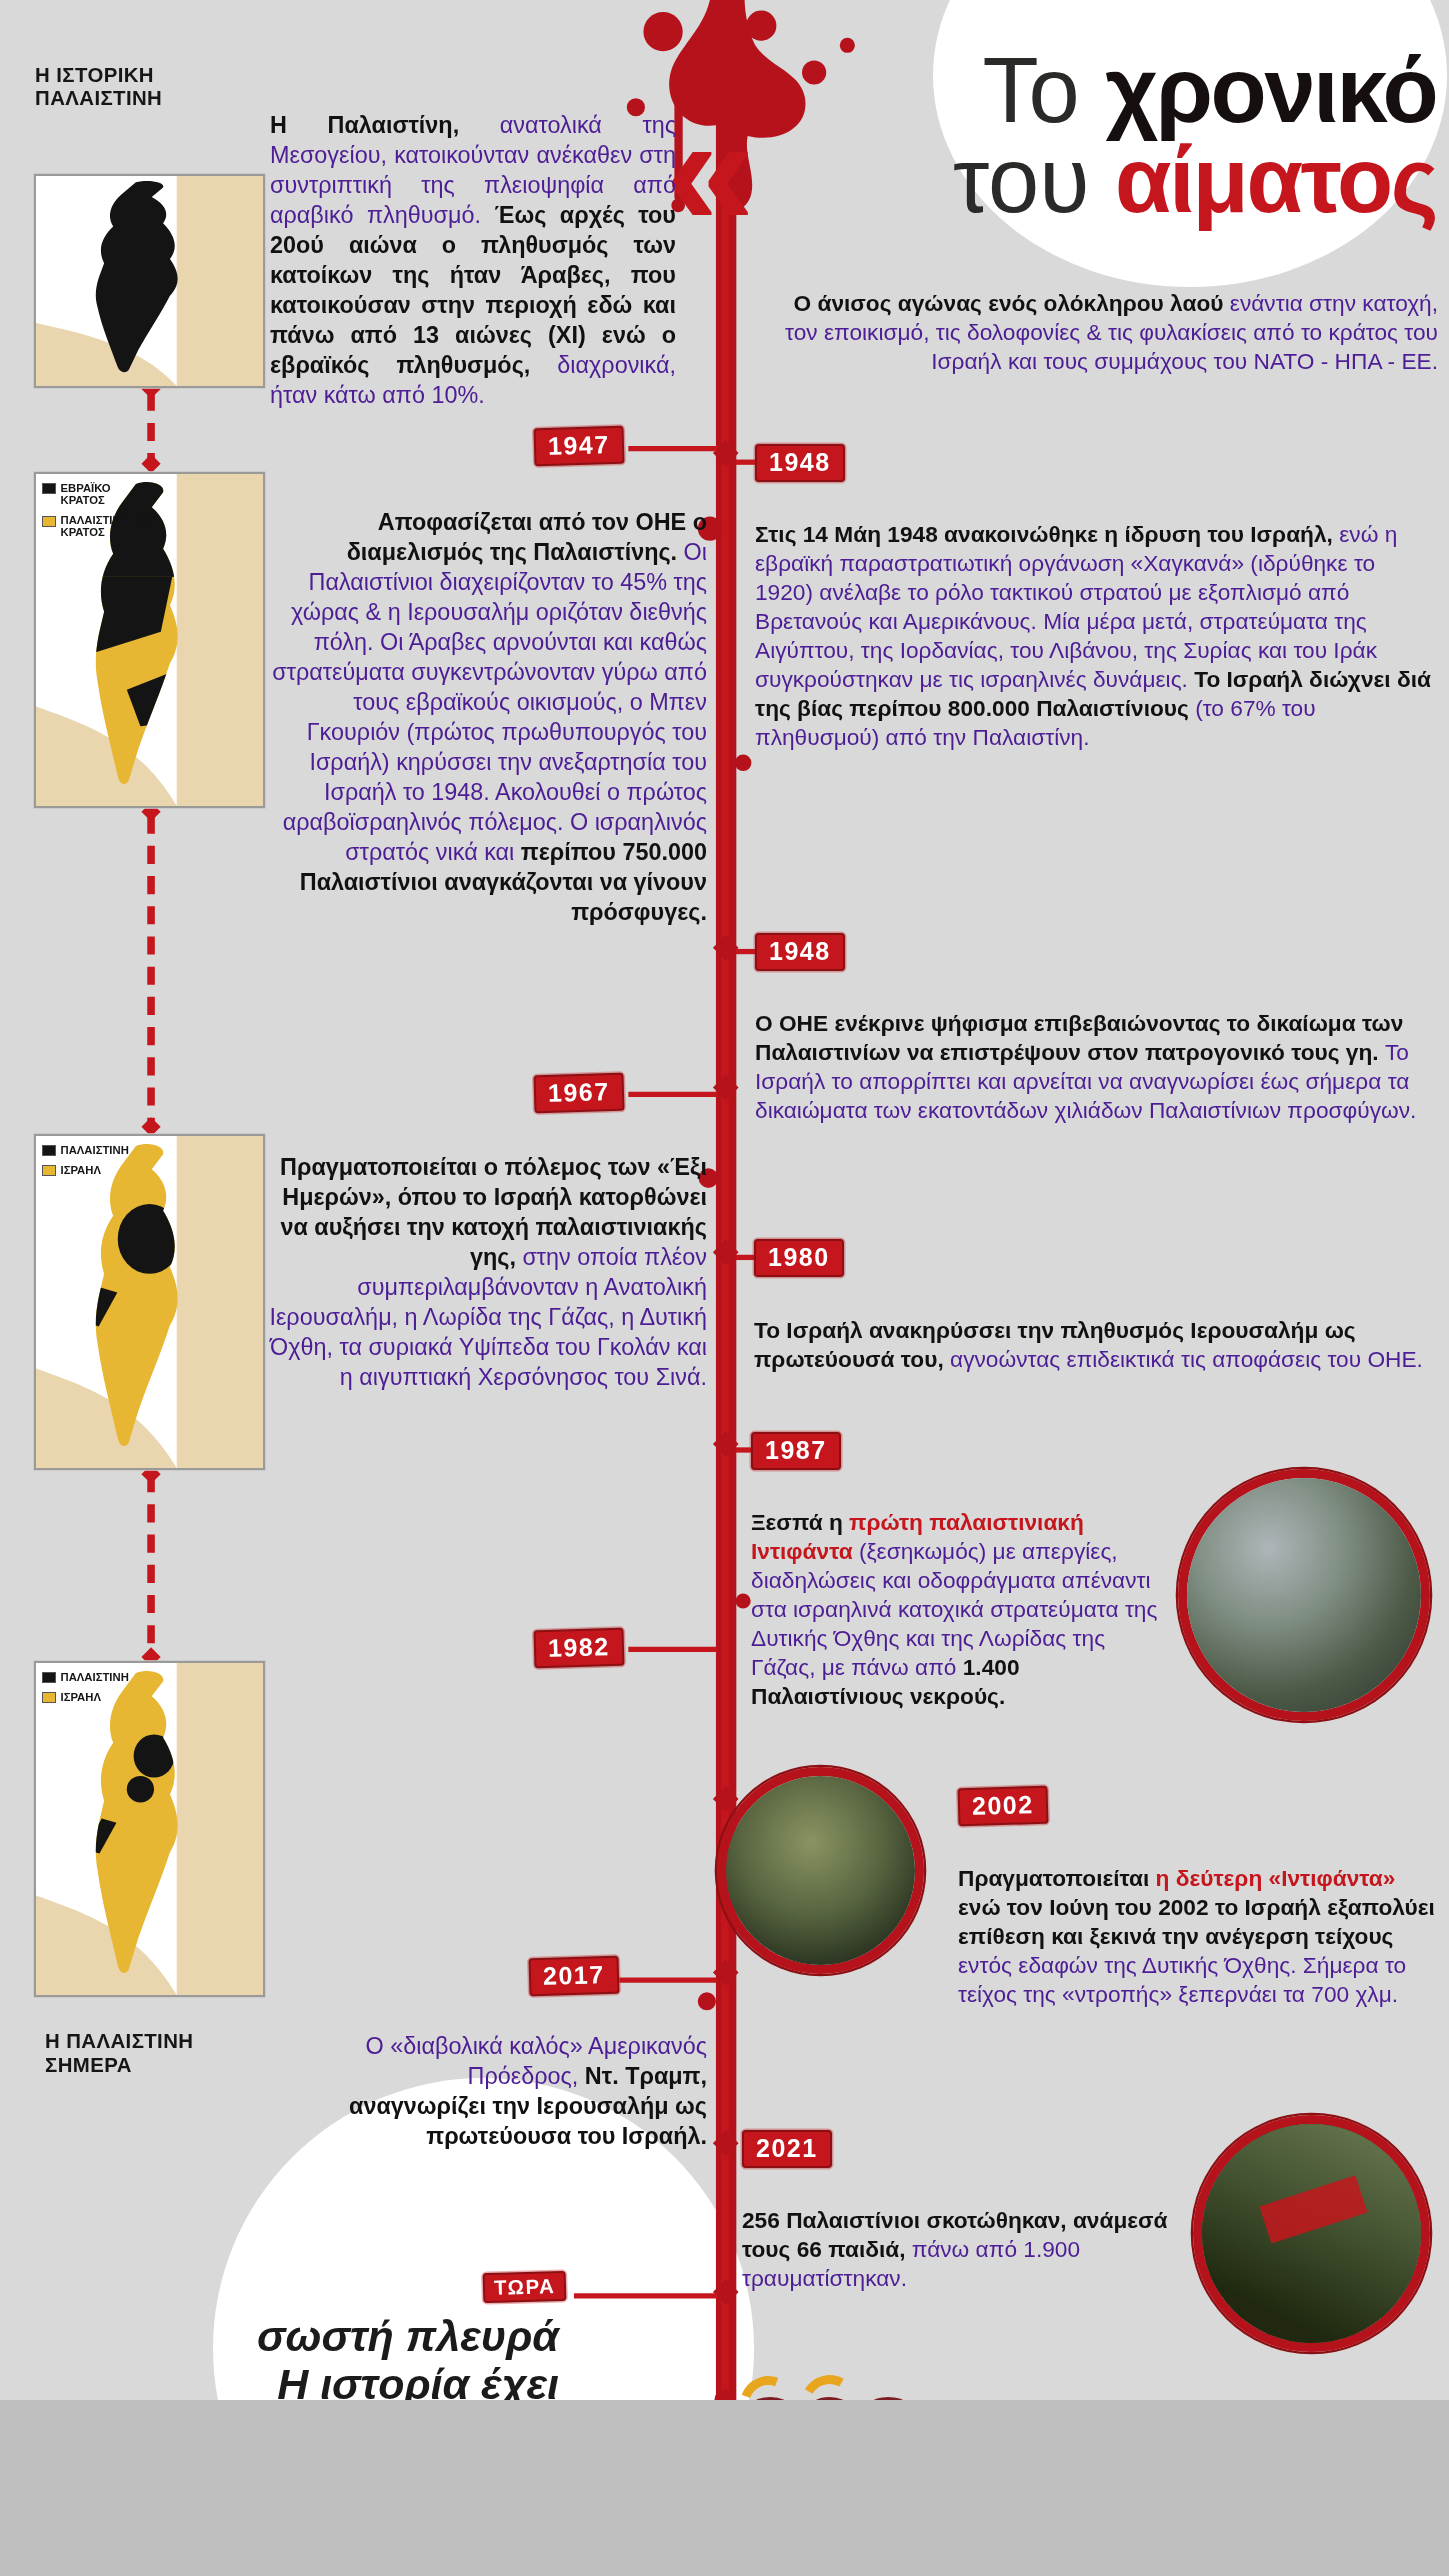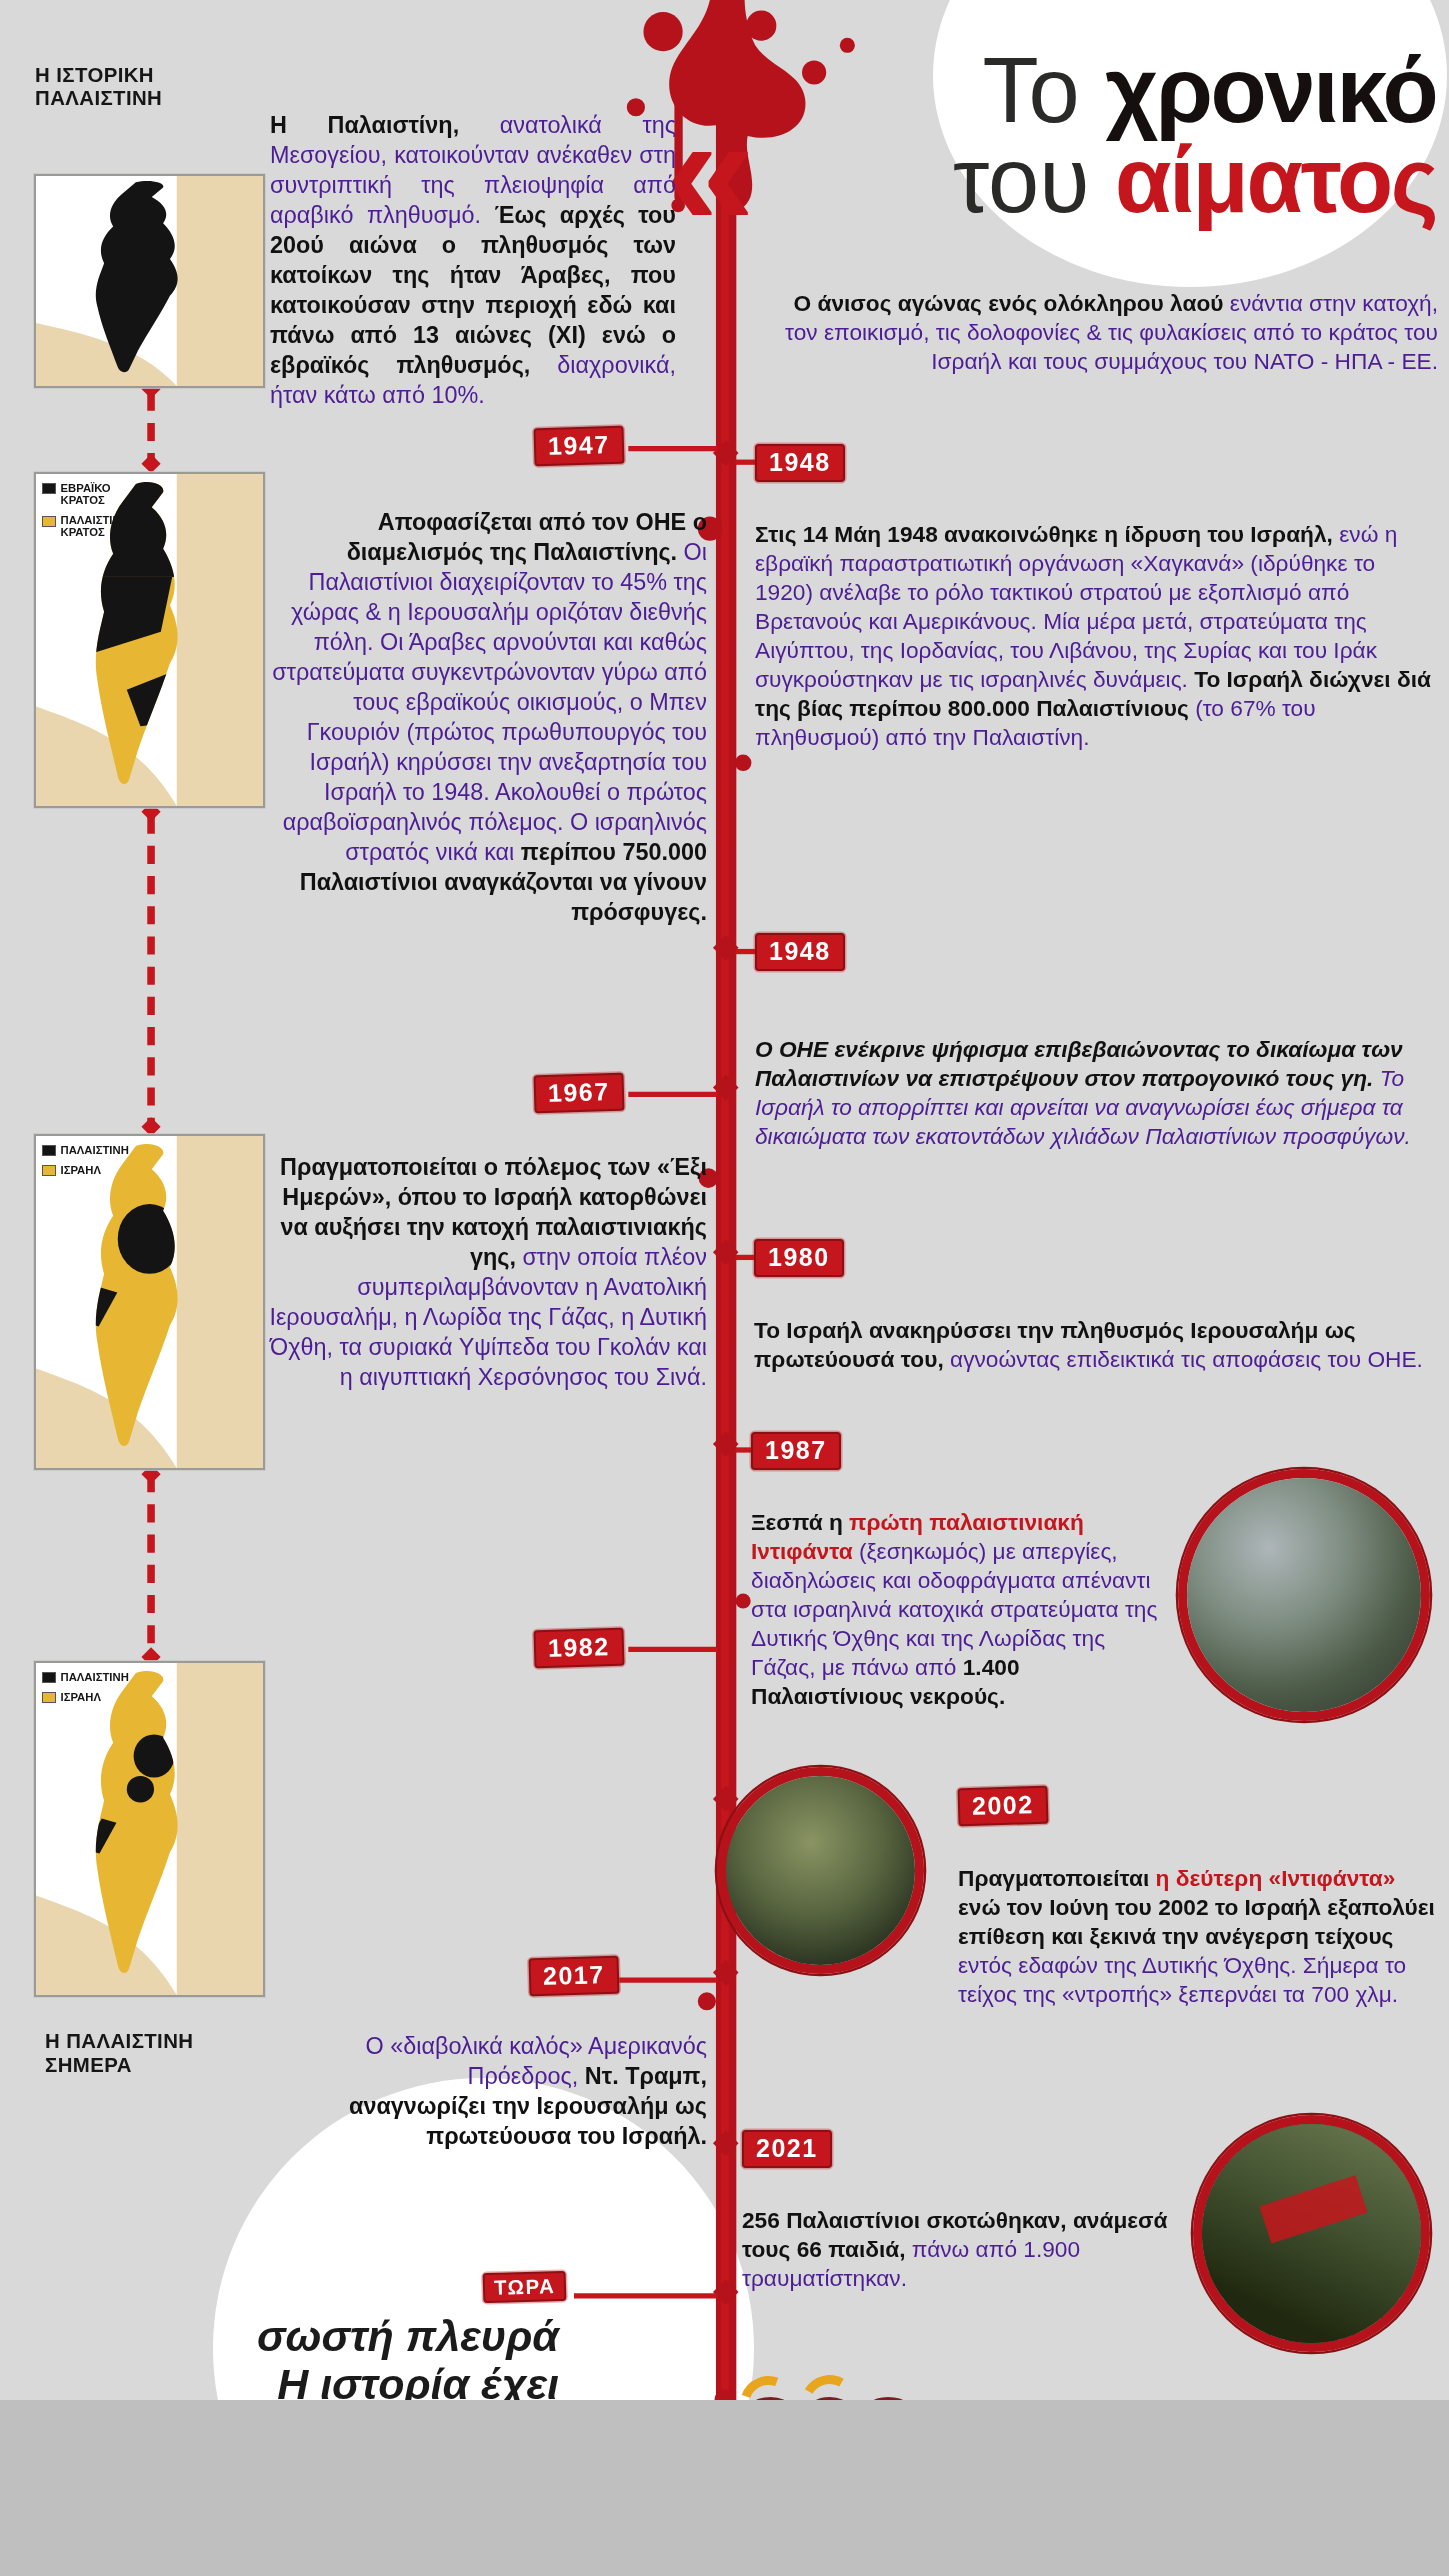--- a/index.html
+++ b/index.html
@@ -240,21 +240,21 @@
 
   <div class="abs z2 badge tilt" style="left:534px;top:1629px;">1982</div>
 
   <div class="abs z2 badge tilt" style="left:529px;top:1957px;">2017</div>
   <p class="abs z2 para align-right" style="left:325px;top:2009px;width:382px;"><span class="seg-n">Ο «διαβολικά καλός» Αμερικανός Πρόεδρος, </span><span class="seg-b">Ντ. Τραμπ, αναγνωρίζει την Ιερουσαλήμ ως πρωτεύουσα του Ισραήλ.</span></p>
 
   <div class="abs z2 badge" style="left:755px;top:444px;">1948</div>
   <p class="abs z2 para align-left" style="left:755px;top:497px;width:683px;font-size:22.7px;"><span class="seg-b">Στις 14 Μάη 1948 ανακοινώθηκε η ίδρυση του Ισραήλ, </span><span class="seg-n">ενώ η εβραϊκή παραστρατιωτική οργάνωση «Χαγκανά» (ιδρύθηκε το 1920) ανέλαβε το ρόλο τακτικού στρατού με εξοπλισμό από Βρετανούς και Αμερικάνους. Μία μέρα μετά, στρατεύματα της Αιγύπτου, της Ιορδανίας, του Λιβάνου, της Συρίας και του Ιράκ συγκρούστηκαν με τις ισραηλινές δυνάμεις. </span><span class="seg-b">Το Ισραήλ διώχνει διά της βίας περίπου 800.000 Παλαιστίνιους </span><span class="seg-n">(το 67% του πληθυσμού) από την Παλαιστίνη.</span></p>
 
   <div class="abs z2 badge" style="left:755px;top:933px;">1948</div>
-  <p class="abs z2 para align-left" style="left:755px;top:1012px;width:683px;font-size:22.7px;font-style:italic;"><span class="seg-b">Ο ΟΗΕ ενέκρινε ψήφισμα επιβεβαιώνοντας το δικαίωμα των Παλαιστινίων να επιστρέψουν στον πατρογονικό τους γη. </span><span class="seg-n">Το Ισραήλ το απορρίπτει και αρνείται να αναγνωρίσει έως σήμερα τα δικαιώματα των εκατοντάδων χιλιάδων Παλαιστίνιων προσφύγων.</span></p>
+  <p class="abs z2 para align-left" style="left:755px;top:986px;width:683px;font-size:22.7px;"><span class="seg-b">Ο ΟΗΕ ενέκρινε ψήφισμα επιβεβαιώνοντας το δικαίωμα των Παλαιστινίων να επιστρέψουν στον πατρογονικό τους γη. </span><span class="seg-n">Το Ισραήλ το απορρίπτει και αρνείται να αναγνωρίσει έως σήμερα τα δικαιώματα των εκατοντάδων χιλιάδων Παλαιστίνιων προσφύγων.</span></p>
 
   <div class="abs z2 badge" style="left:754px;top:1239px;">1980</div>
   <p class="abs z2 para align-left" style="left:754px;top:1293px;width:683px;font-size:22.7px;"><span class="seg-b">Το Ισραήλ ανακηρύσσει την πληθυσμός Ιερουσαλήμ ως πρωτεύουσά του, </span><span class="seg-n">αγνοώντας επιδεικτικά τις αποφάσεις του ΟΗΕ.</span></p>
 
   <div class="abs z2 badge" style="left:751px;top:1432px;">1987</div>
   <p class="abs z2 para align-left" style="left:751px;top:1485px;width:423px;font-size:22.7px;"><span class="seg-b">Ξεσπά η </span><span class="seg-rb">πρώτη παλαιστινιακή Ιντιφάντα </span><span class="seg-n">(ξεσηκωμός) με απεργίες, διαδηλώσεις και οδοφράγματα απέναντι στα ισραηλινά κατοχικά στρατεύματα της Δυτικής Όχθης και της Λωρίδας της Γάζας, με πάνω από </span><span class="seg-b">1.400 Παλαιστίνιους νεκρούς.</span></p>
 
   <div class="abs z2 badge tilt" style="left:958px;top:1787px;">2002</div>
   <p class="abs z2 para align-left" style="left:958px;top:1841px;width:483px;font-size:22.7px;"><span class="seg-b">Πραγματοποιείται </span><span class="seg-rb">η δεύτερη «Ιντιφάντα» </span><span class="seg-b">ενώ τον Ιούνη του 2002 το Ισραήλ εξαπολύει επίθεση και ξεκινά την ανέγερση τείχους </span><span class="seg-n">εντός εδαφών της Δυτικής Όχθης. Σήμερα το τείχος της «ντροπής» ξεπερνάει τα 700 χλμ.</span></p>
 

